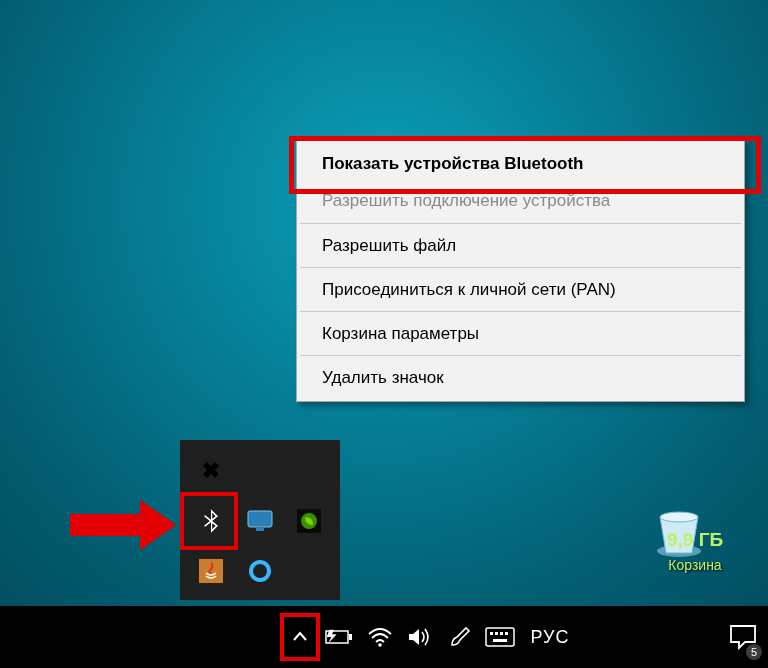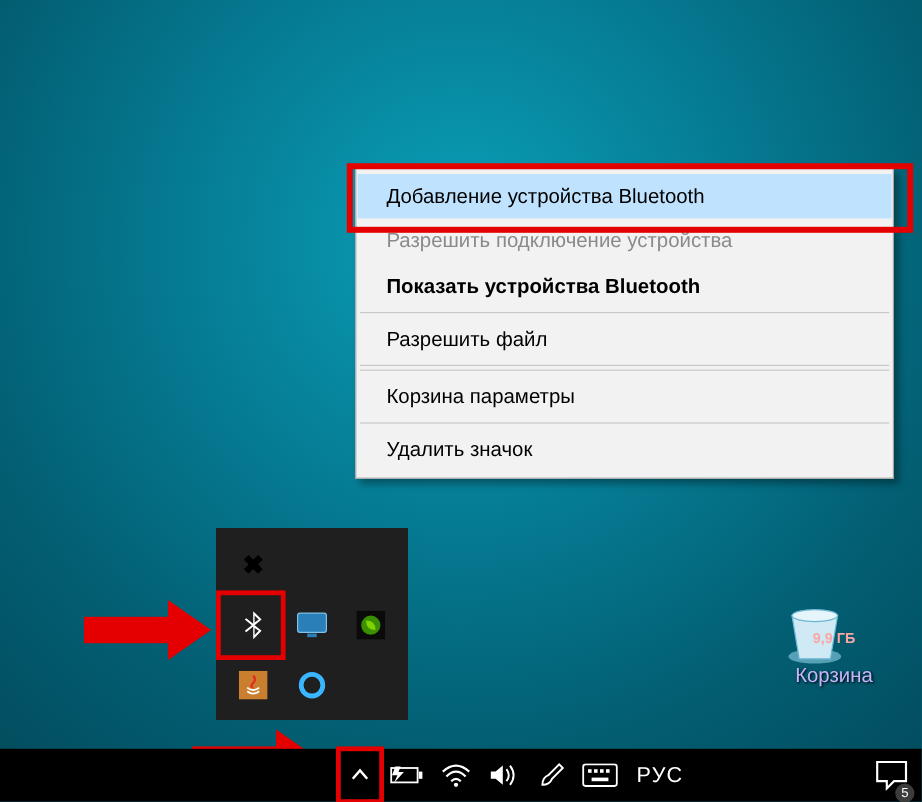--- a/index.html
+++ b/index.html
@@ -1,39 +1,39 @@
 <!DOCTYPE html>
 <html><head>
 <meta charset="utf-8">
 <style>
   html,body{margin:0;padding:0;width:768px;height:668px;overflow:hidden;font-family:"Segoe UI",Tahoma,sans-serif;background:#036276;}
   .desktop{position:absolute;inset:0;background:radial-gradient(circle at 50% 30%,#0aa0b8 0%,#057a92 40%,#035e72 70%,#024a5b 100%);}
   
   .recycle{position:absolute;right:28px;bottom:95px;width:90px;text-align:center;}
   .recycle .binicon{font-size:48px;color:#bfe6f5;text-shadow:0 0 4px rgba(0,0,0,.4);}
-  .recycle .gb{position:absolute;top:22px;left:0;right:0;font-size:12px;color:#fca5a5;font-weight:600;}
-  .recycle .lbl{margin-top:-2px;font-size:17px;color:#c4b5fd;text-shadow:1px 1px 2px #000;}
+  .recycle .gb{position:absolute;top:22px;left:0;right:0;font-size:19px;color:#bef264;font-weight:600;}
+  .recycle .lbl{margin-top:-2px;font-size:14px;color:#bef264;text-shadow:1px 1px 2px #000;}
   
   .ctxmenu{position:absolute;left:296px;top:140px;width:445px;background:#f2f2f2;border:1px solid #a7a7a7;box-shadow:4px 4px 6px rgba(0,0,0,.35);padding:4px 1px;}
   .ctxmenu .item{padding:8px 20px 8px 24px;font-size:17px;color:#000;line-height:1.25;cursor:default;}
   .ctxmenu .item.disabled{color:#8a8a8a;}
   .ctxmenu .item.bold{font-weight:700;}
   .ctxmenu .item.hover{background:#bfe3ff;}
   .ctxmenu .sep{height:1px;margin:3px 2px;background:#c9c9c9;}
   
   .redbox-menu{position:absolute;left:289px;top:136px;width:462px;height:48px;border:5px solid #e40000;pointer-events:none;}
   
   .traypop{position:absolute;left:180px;bottom:68px;width:160px;height:160px;background:#1f1f1f;padding:6px;box-sizing:border-box;}
   .traypop .row{display:flex;height:50px;align-items:center;}
   .traypop .cell{width:50px;height:50px;display:flex;align-items:center;justify-content:center;}
   .ic{width:30px;height:30px;display:flex;align-items:center;justify-content:center;}
   
   .redbox-bt{position:absolute;left:180px;bottom:118px;width:50px;height:50px;border:4px solid #e40000;pointer-events:none;}
   
-  .taskbar{position:absolute;left:0;right:0;bottom:0;height:44px;background:#000;display:flex;align-items:center;color:#fff;}
+  .taskbar{position:absolute;left:0;right:0;bottom:0;height:62px;background:#000;display:flex;align-items:center;color:#fff;}
   .tbspacer{flex:0 0 280px;}
   .tbicon{width:40px;height:62px;display:flex;align-items:center;justify-content:center;font-size:22px;color:#fff;}
   .lang{width:60px;font-size:18px;letter-spacing:1px;}
   .chevbox{border:4px solid #e40000;width:36px;height:40px;display:flex;align-items:center;justify-content:center;}
   .filler{flex:1;}
   .notif{width:50px;height:62px;display:flex;align-items:center;justify-content:center;position:relative;}
   .notif .badge{position:absolute;right:6px;bottom:8px;width:16px;height:16px;border-radius:8px;background:#3c3c3c;color:#fff;font-size:11px;display:flex;align-items:center;justify-content:center;}
   
   .arrow{position:absolute;pointer-events:none;}
   .arrow .shaft{position:absolute;background:#e40000;}
@@ -51,26 +51,26 @@
       <ellipse cx="29" cy="44" rx="22" ry="6" fill="#8ecfe6" opacity=".6"></ellipse>
       <path d="M10 10 L48 10 L42 46 L16 46 Z" fill="#cfeaf4" stroke="#6fb7d4" stroke-width="1"></path>
       <ellipse cx="29" cy="10" rx="19" ry="5" fill="#e6f5fb" stroke="#6fb7d4"></ellipse>
     </svg>
   </div>
   <div class="gb">9,9 ГБ</div>
   <div class="lbl">Корзина</div>
 </div>
 
 <div class="ctxmenu">
-  <div class="item hover">Добавление устройства Bluetooth</div>
+  <div class="item bold">Показать устройства Bluetooth</div>
   <div class="item disabled">Разрешить подключение устройства</div>
-  <div class="item bold">Показать устройства Bluetooth</div>
   <div class="sep"></div>
   <div class="item">Разрешить файл</div>
   <div class="sep"></div>
+  <div class="item">Присоединиться к личной сети (PAN)</div>
   <div class="sep"></div>
   <div class="item">Корзина параметры</div>
   <div class="sep"></div>
   <div class="item">Удалить значок</div>
 </div>
 <div class="redbox-menu"></div>
 
 <div class="traypop">
   <div class="row">
     <div class="cell">

